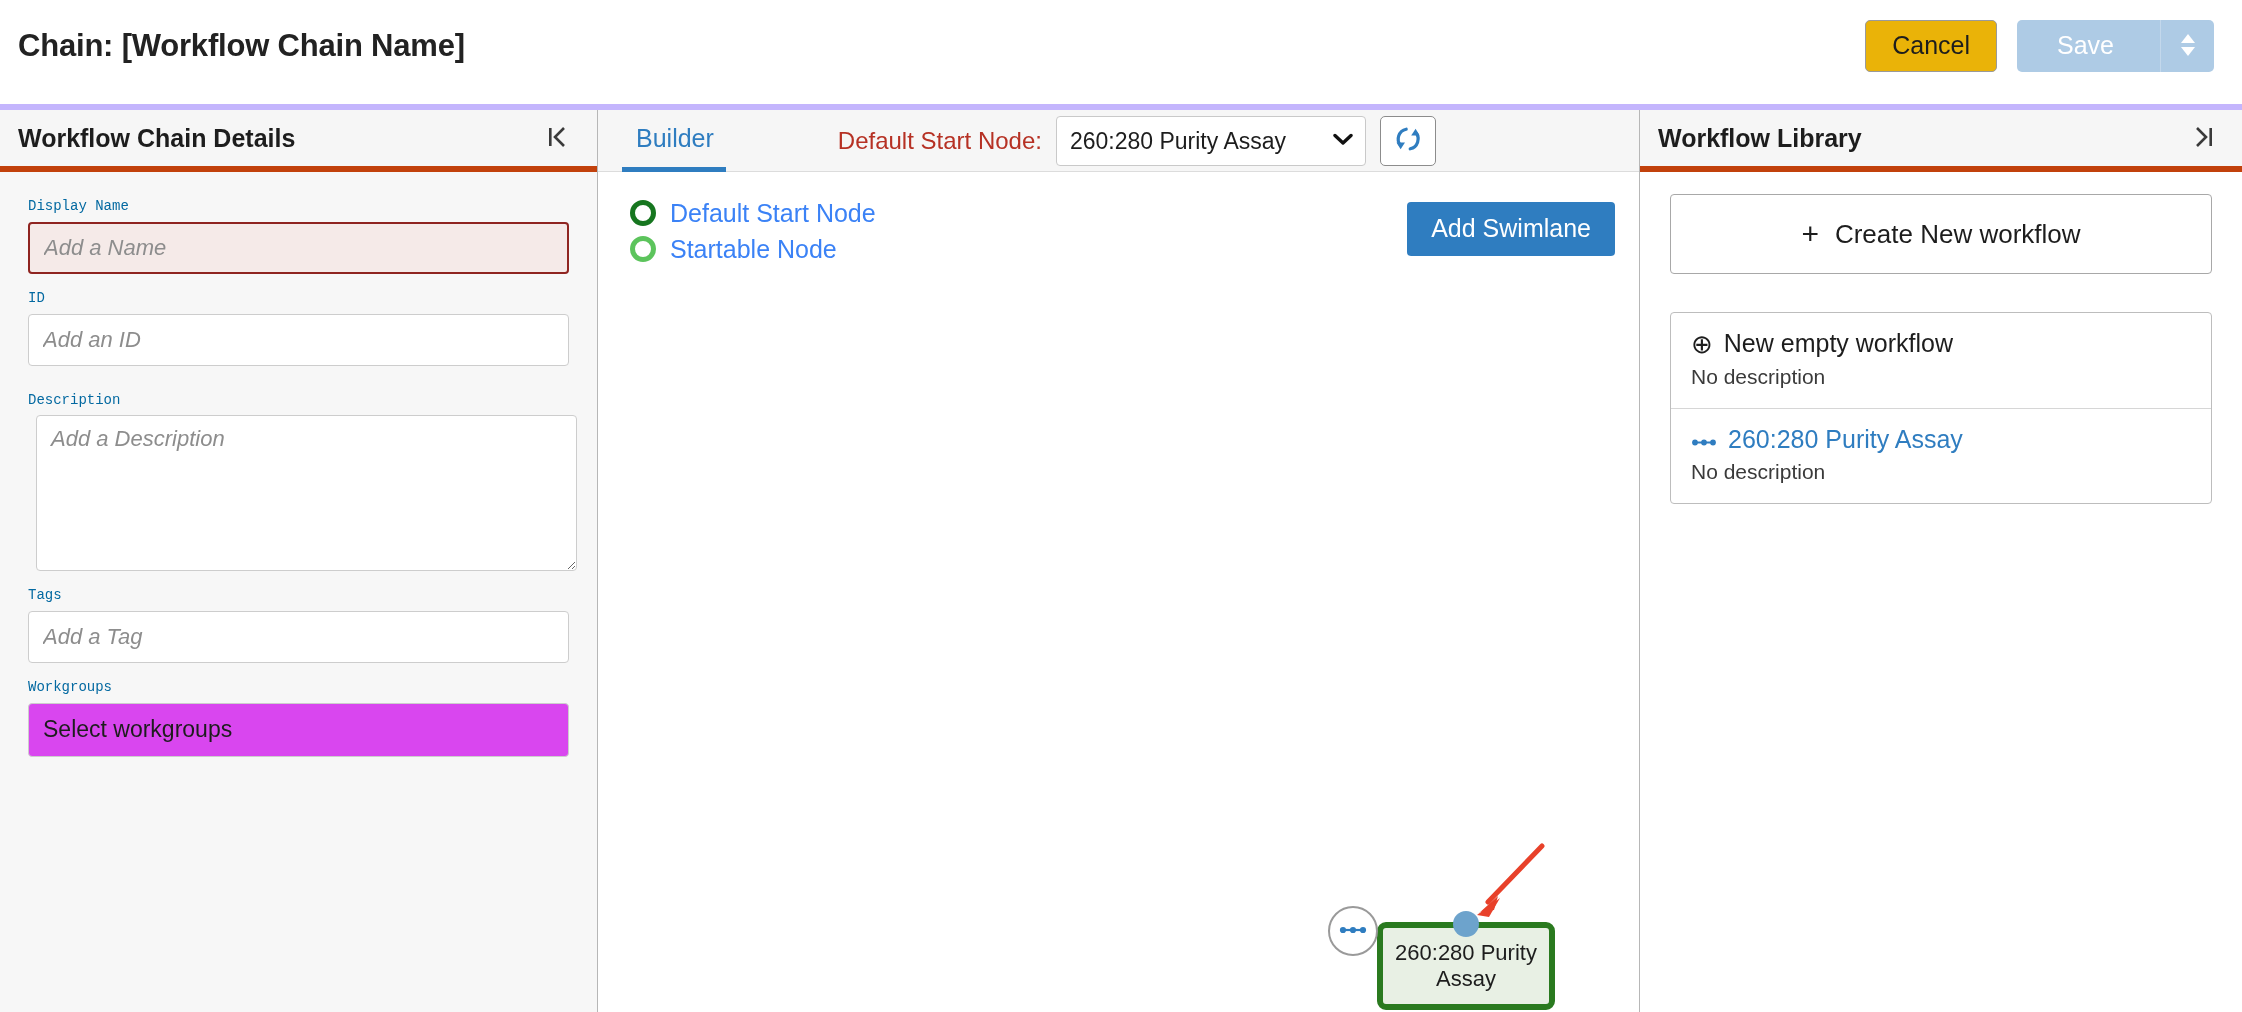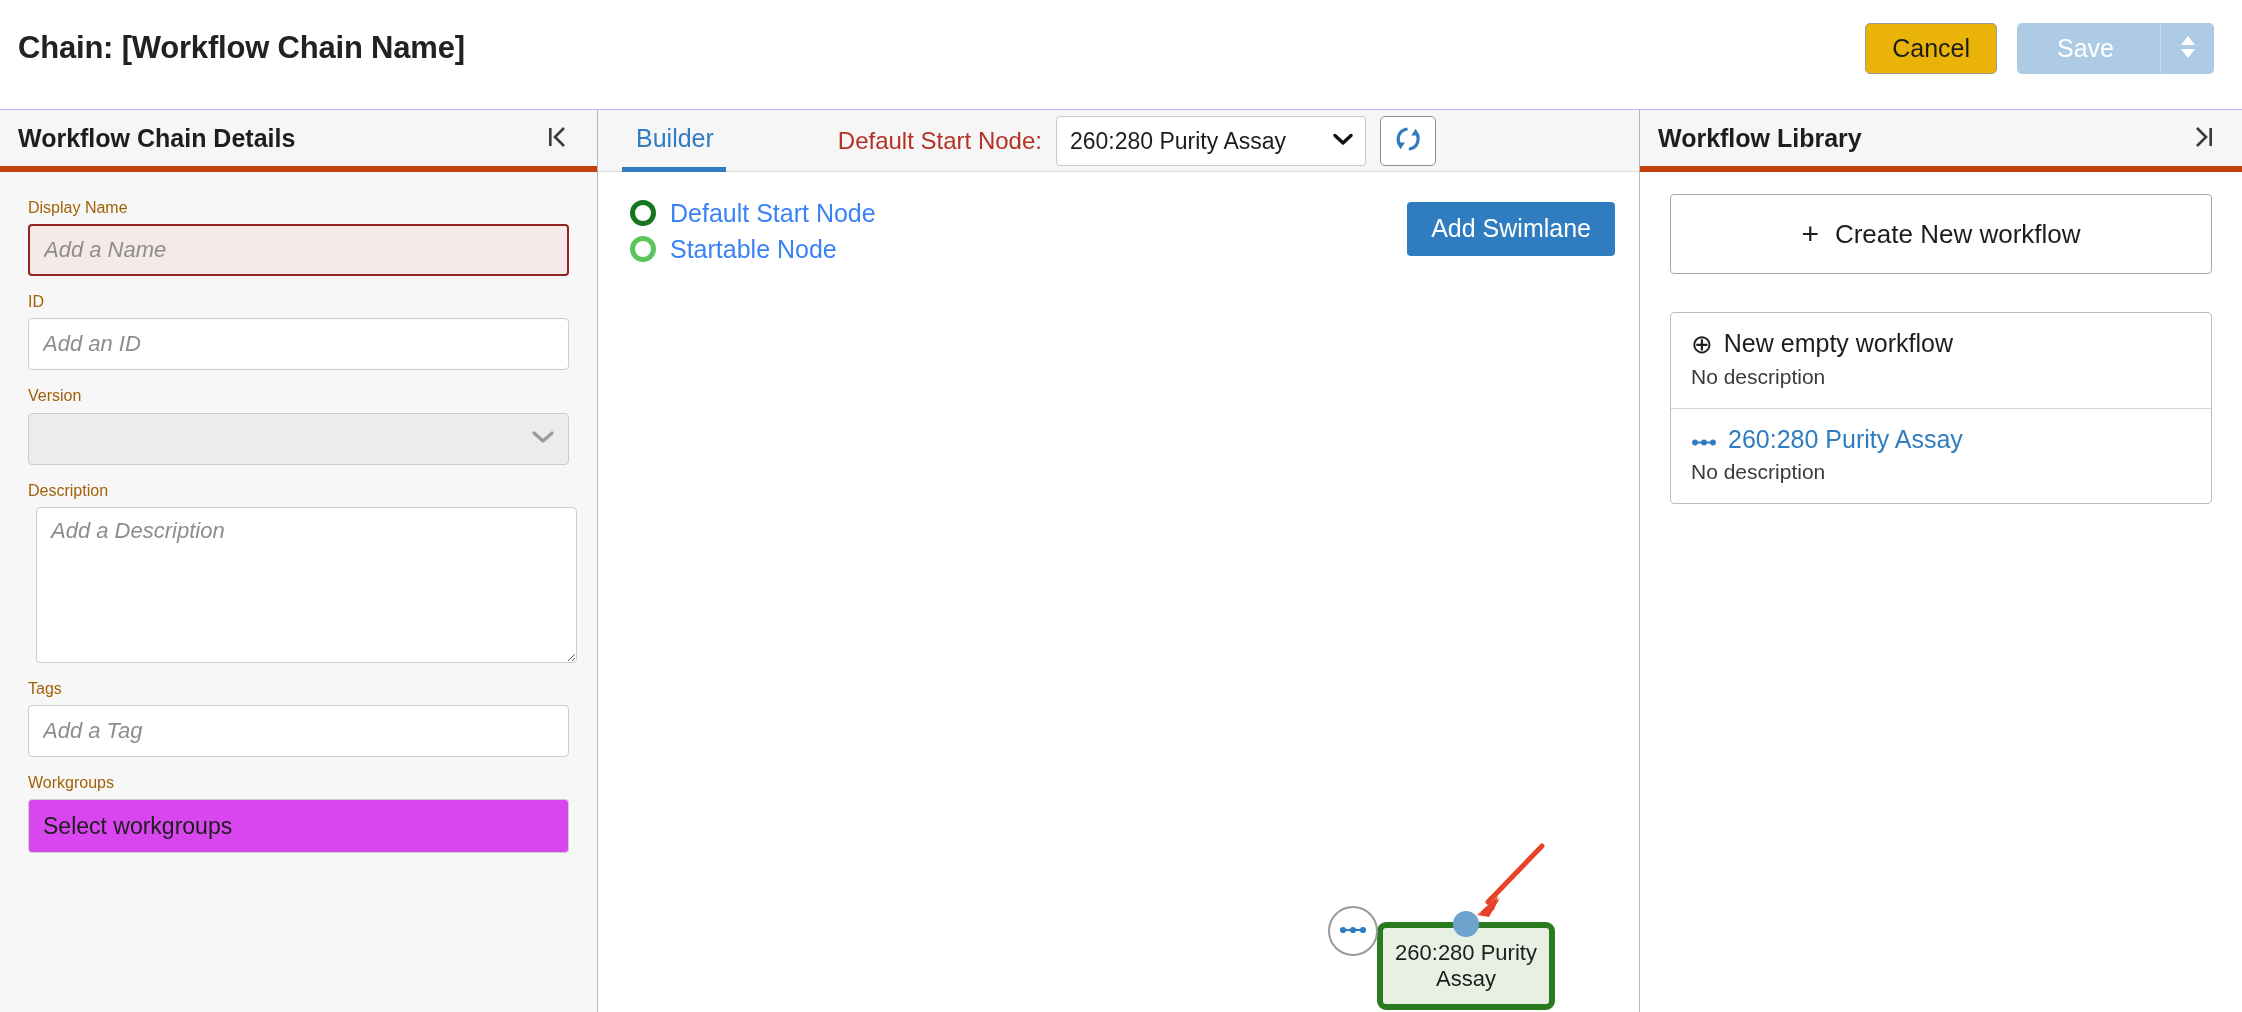--- a/index.html
+++ b/index.html
@@ -17,21 +17,21 @@
     width: 2242px; height: 1012px;
     display: flex; flex-direction: column;
     background: #ffffff;
   }
 
   
   .topbar {
     height: 110px;
     flex: 0 0 110px;
     background: #ffffff;
-    border-bottom: 1px solid #c4b5fd;
+    border-bottom: 6px solid #c4b5fd;
     display: flex;
     align-items: center;
     justify-content: space-between;
     padding: 0 28px 12px 18px;
   }
   .topbar-titles { display: flex; flex-direction: column; gap: 6px; }
   .chain-title {
     font-size: 31px;
     font-weight: bold;
     color: #222222;
@@ -119,24 +119,25 @@
     flex-direction: column;
     min-height: 0;
   }
   .left-body {
     flex: 1 1 auto;
     padding: 26px 28px 0 28px;
     overflow: hidden;
   }
   .field { margin-bottom: 6px; }
   .field-label {
-    font-size: 16px;
-    color: #a16207;
+    font-size: 14px;
+    color: #0369a1;
     margin-bottom: 7px;
     line-height: 1.2;
+    font-family: Liberation Mono, monospace;
   }
   .txt-input {
     display: block;
     width: 100%;
     height: 52px;
     font-size: 22px;
     font-family: "Liberation Sans", sans-serif;
     color: #1d1d1d;
     background: #ffffff;
     border: 1px solid #cdcdcd;
@@ -479,33 +480,20 @@
           <input class="txt-input error" type="text" placeholder="Add a Name" style="">
         </div>
         <div class="spacer-sm"></div>
 
         <div class="field">
           <div class="field-label">ID</div>
           <input class="txt-input" type="text" placeholder="Add an ID" style="">
         </div>
         <div class="spacer-sm"></div>
 
-        <div class="field">
-          <div class="field-label">Version</div>
-          <div class="sel-wrap">
-            <select class="sel-input">
-              <option></option>
-            </select>
-            <span class="sel-caret">
-              <svg width="22" height="14" viewBox="0 0 22 14" aria-hidden="true">
-                <polyline points="2,3 11,11 20,3" fill="none" stroke="#9b9b9b" stroke-width="3.2" stroke-linecap="round" stroke-linejoin="round"></polyline>
-              </svg>
-            </span>
-          </div>
-        </div>
         <div class="spacer-sm"></div>
 
         <div class="field">
           <div class="field-label">Description</div>
           <textarea class="ta-input" placeholder="Add a Description" style=""></textarea>
         </div>
         <div class="spacer-sm"></div>
 
         <div class="field">
           <div class="field-label">Tags</div>

